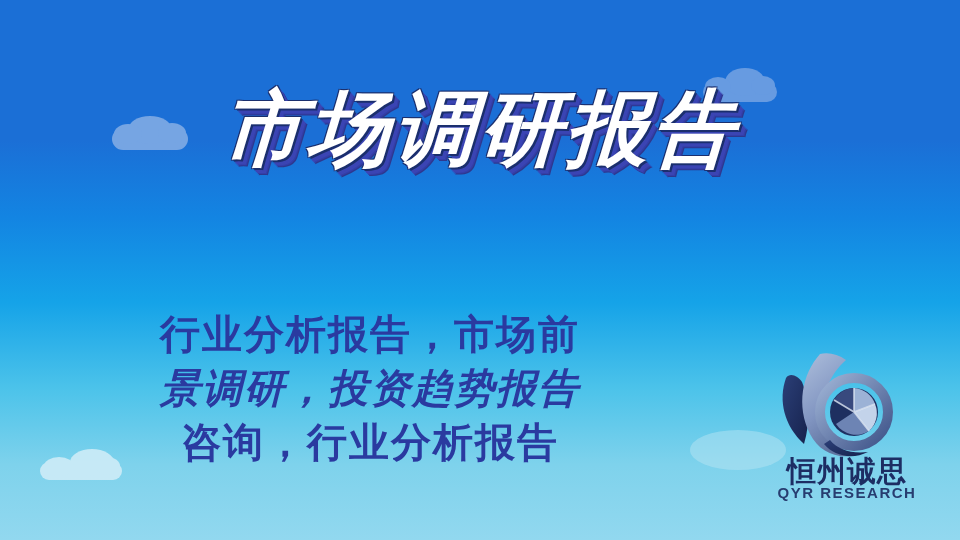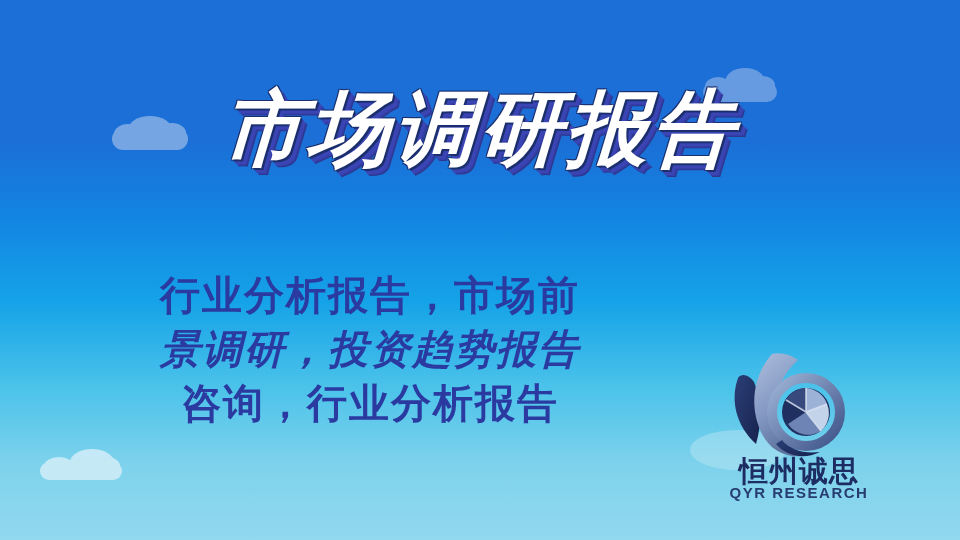--- a/index.html
+++ b/index.html
@@ -76,26 +76,26 @@
     position:absolute; left:60px; top:268px; width:620px;
     text-align:center;
     font-family:"Liberation Sans", sans-serif;
     font-weight:bold;
     font-size:40px;
     line-height:1.35;
     letter-spacing:2px;
     color:#2a3aa0;
   }
   .subtitle .line { display:block; white-space:nowrap; }
-  .subtitle .line.l1 { text-indent:0; }
+  .subtitle .line.l1 { text-indent:0;margin-top:39px; }
   .subtitle .line.l2 { text-indent:0;font-style:italic; }
   .subtitle .line.l3 { text-indent:0; }
 
   
-  .logo { position:absolute; left:728px; top:352px; width:150px; height:170px; }
+  .logo { position:absolute; left:776px; top:352px; width:150px; height:170px; }
   .logo-mark { position:absolute; left:0; top:0; width:132px; height:108px; }
   .logo-cn {
     position:absolute; left:-4px; top:100px; width:150px;
     text-align:center;
     font-family:"Liberation Sans", sans-serif;
     font-weight:bold;
     font-size:29px;
     letter-spacing:1px;
     color:#1d2d63;
     white-space:nowrap;

